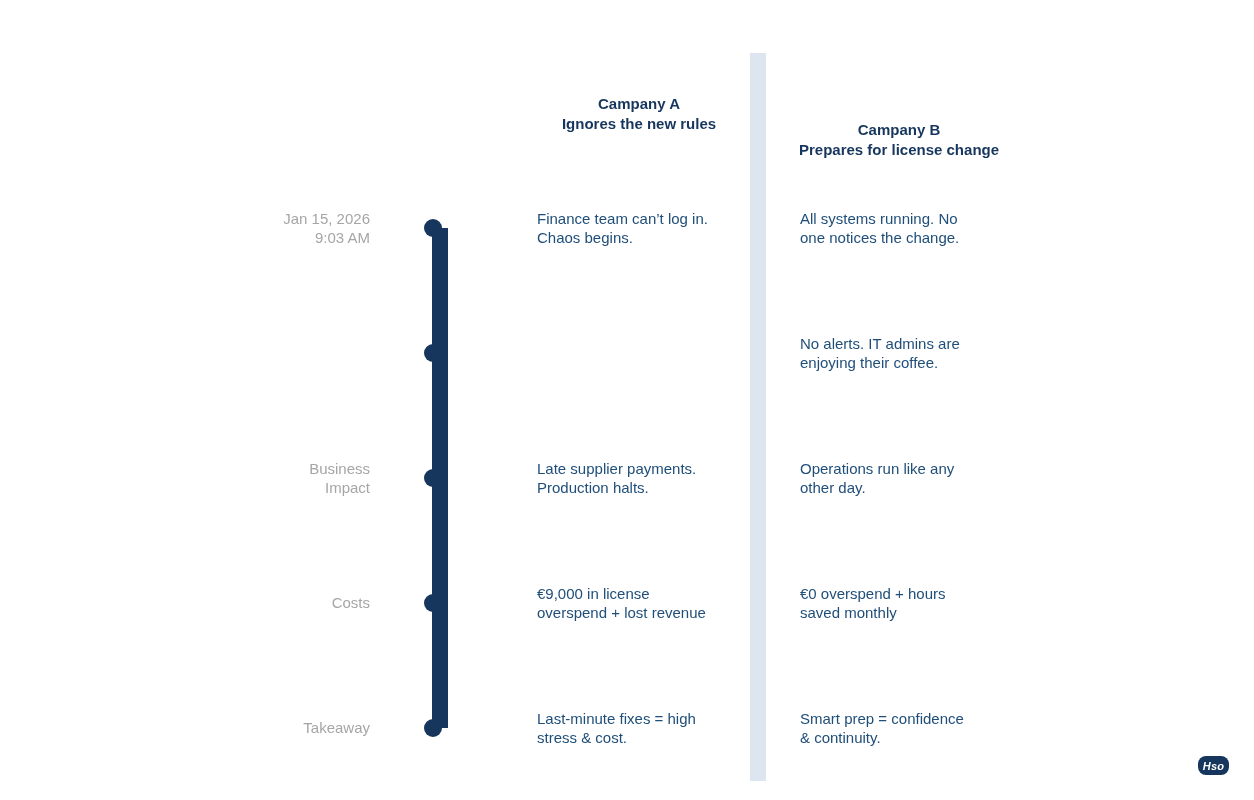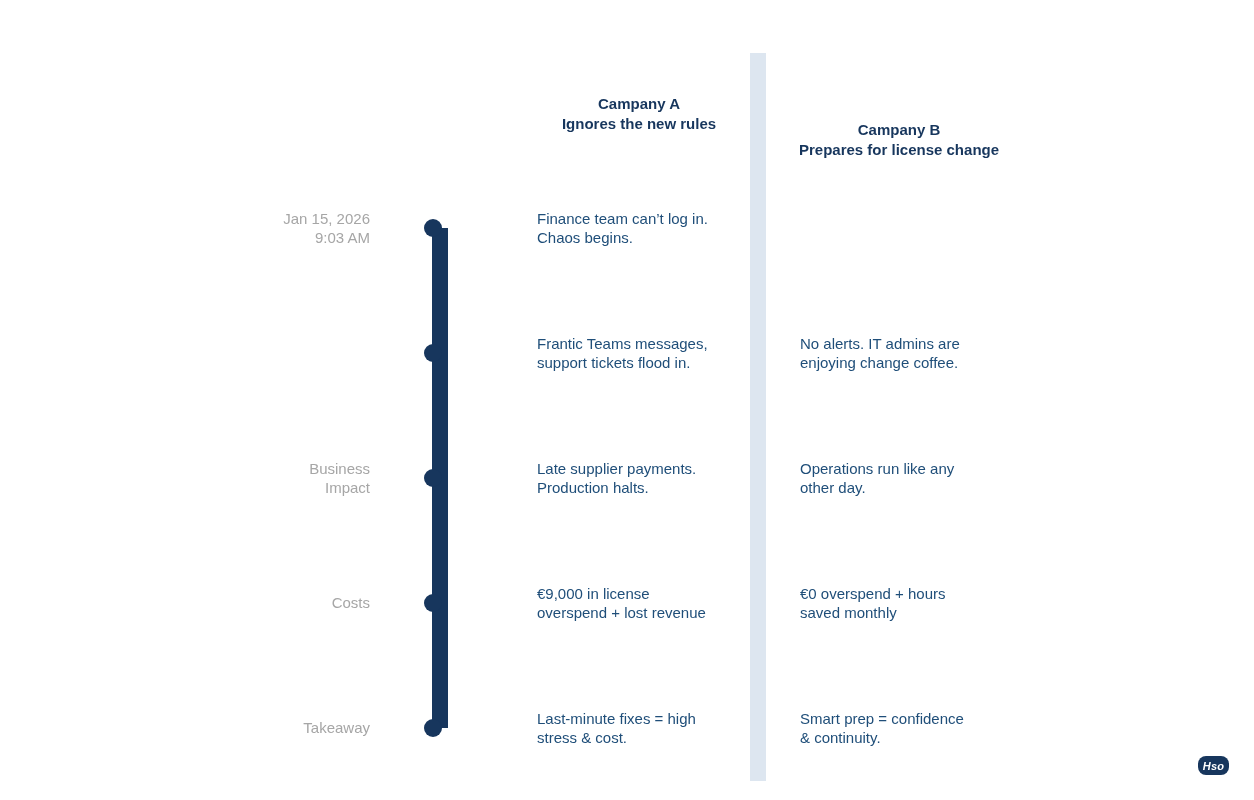--- a/index.html
+++ b/index.html
@@ -109,27 +109,27 @@
   <div class="timeline-dot" style="top:328px"></div>
   <div class="timeline-dot" style="top:453px"></div>
   <div class="timeline-dot" style="top:578px"></div>
   <div class="timeline-dot" style="top:703px"></div>
 
   <div class="row" style="top:182px">
     <div class="cell label">Jan 15, 2026
 9:03 AM</div>
     <div class="cell col-a">Finance team can’t log in.
 Chaos begins.</div>
+    <div class="cell col-b">All systems running. No
+one notices the change.</div>
   </div>
 
   <div class="row" style="top:307px">
-    <div class="cell col-a">Frantic Teams messages,
-support tickets flood in.</div>
     <div class="cell col-b">No alerts. IT admins are
-enjoying change coffee.</div>
+enjoying their coffee.</div>
   </div>
 
   <div class="row" style="top:432px">
     <div class="cell label">Business
 Impact</div>
     <div class="cell col-a">Late supplier payments.
 Production halts.</div>
     <div class="cell col-b">Operations run like any
 other day.</div>
   </div>

